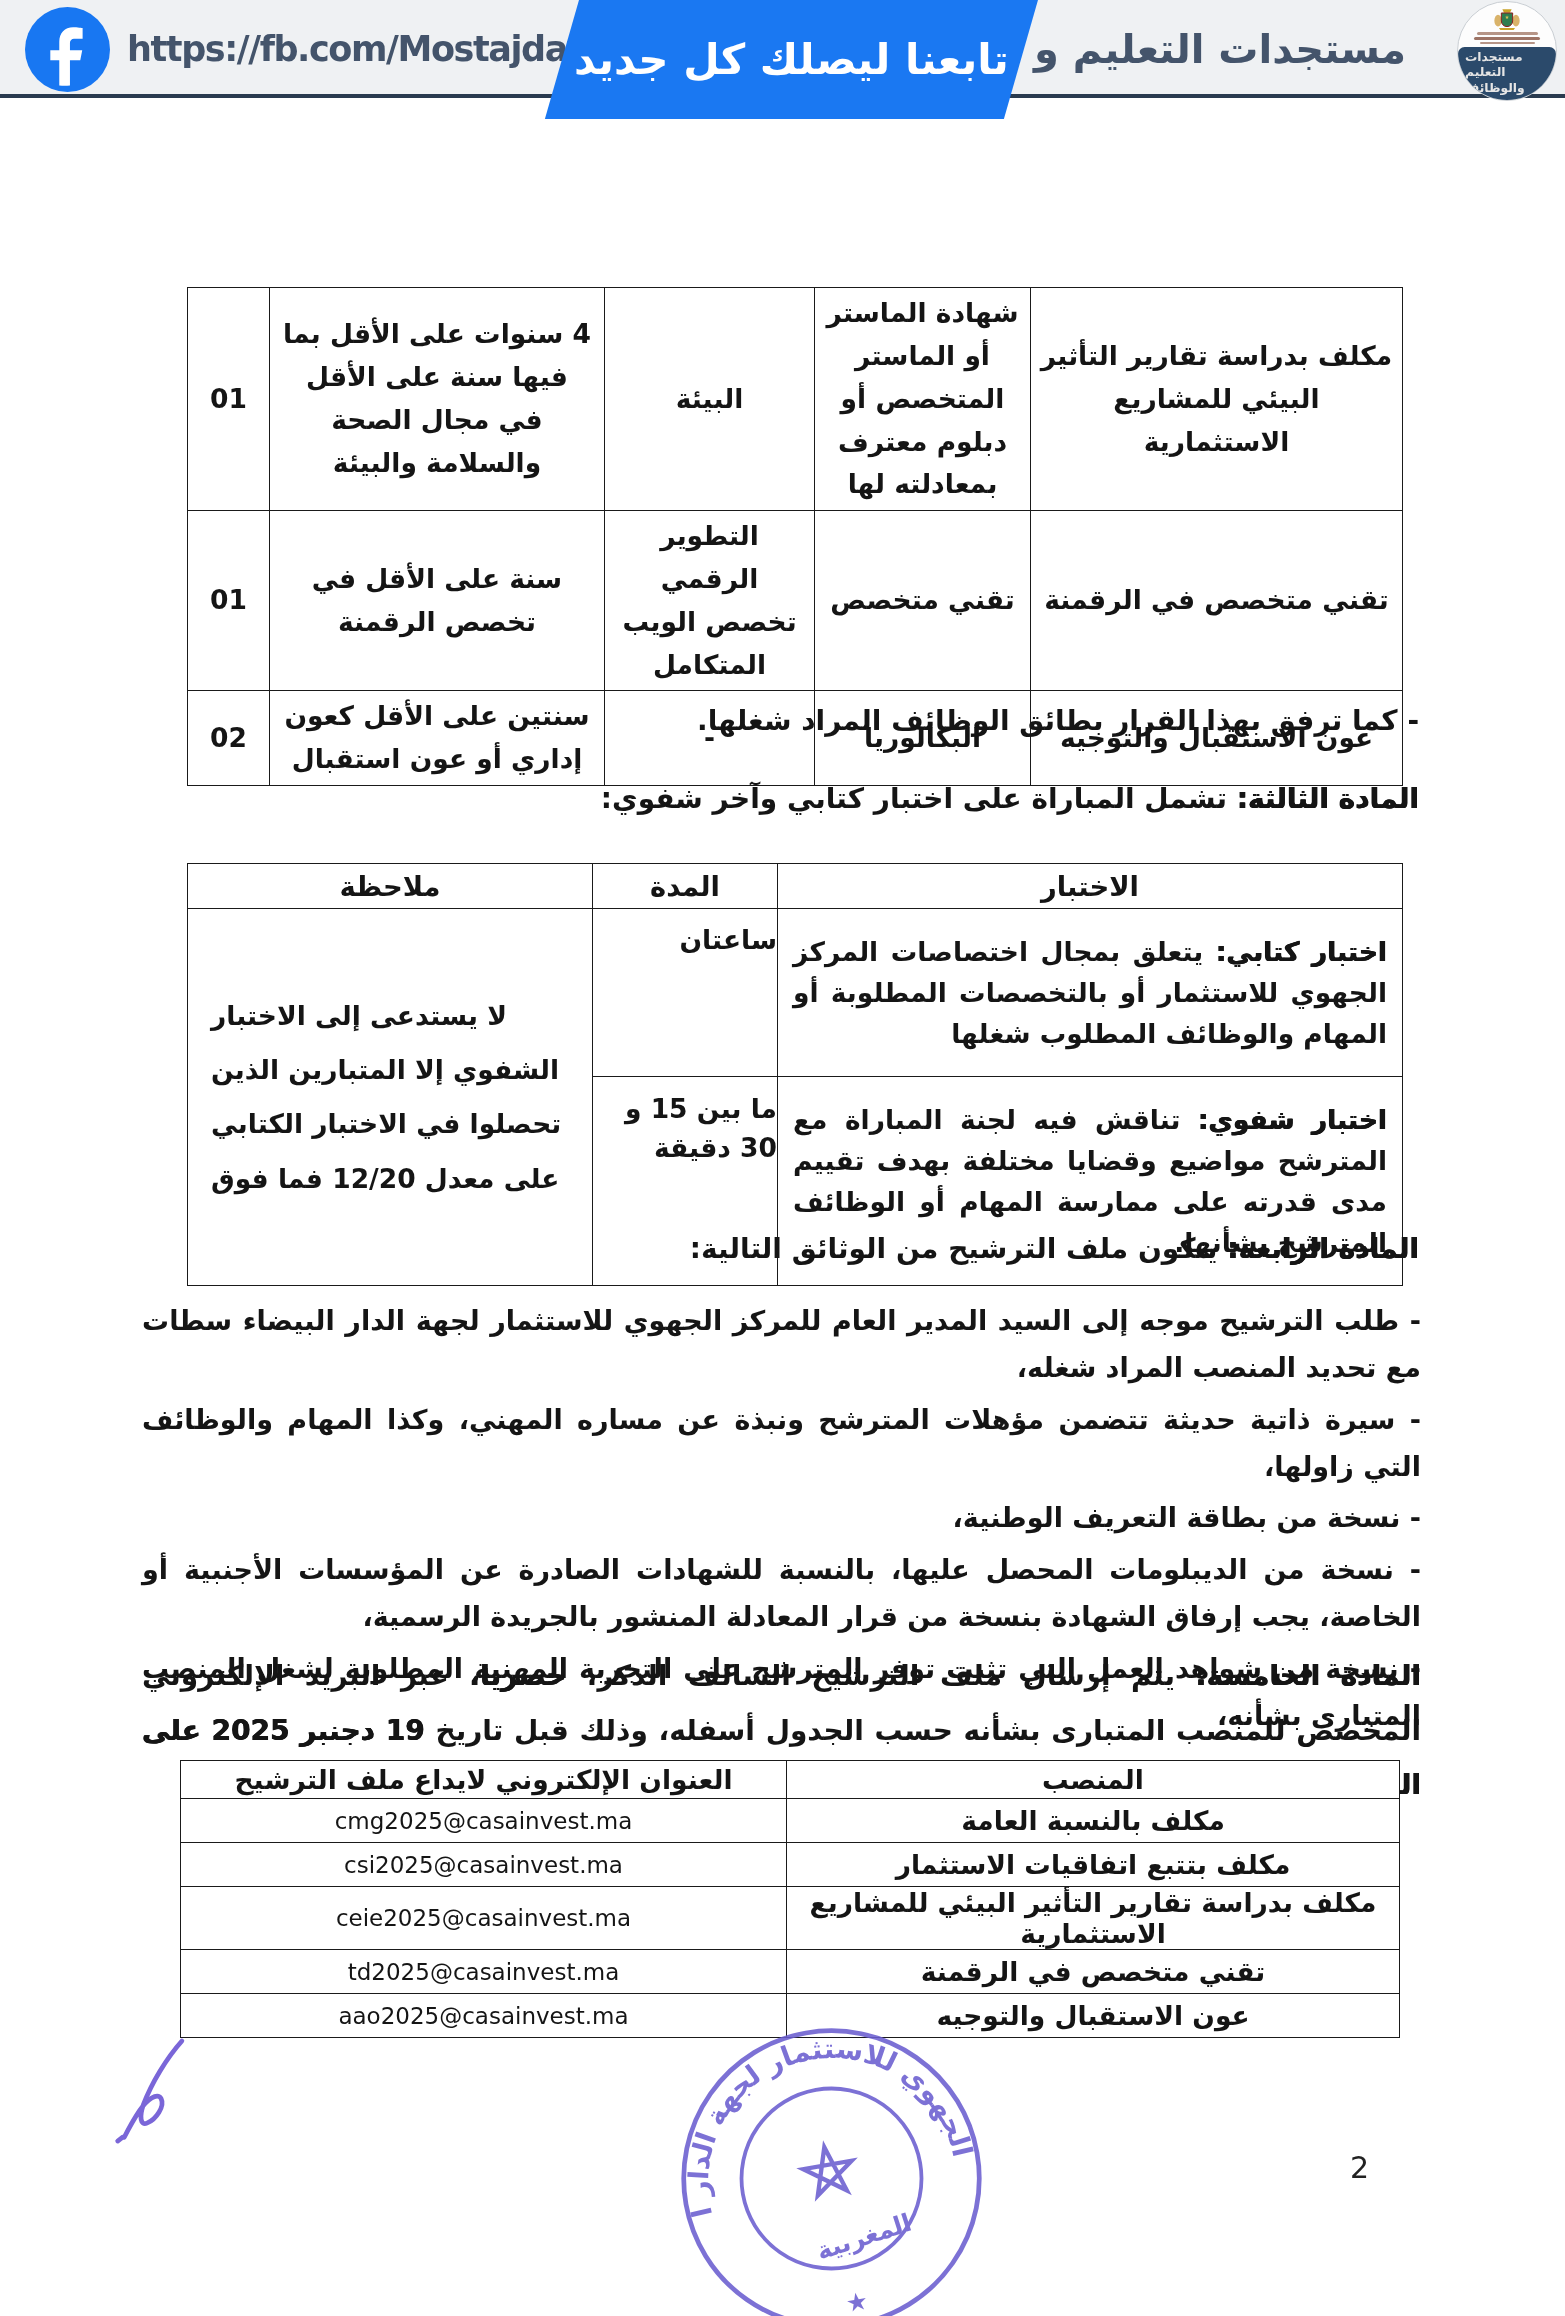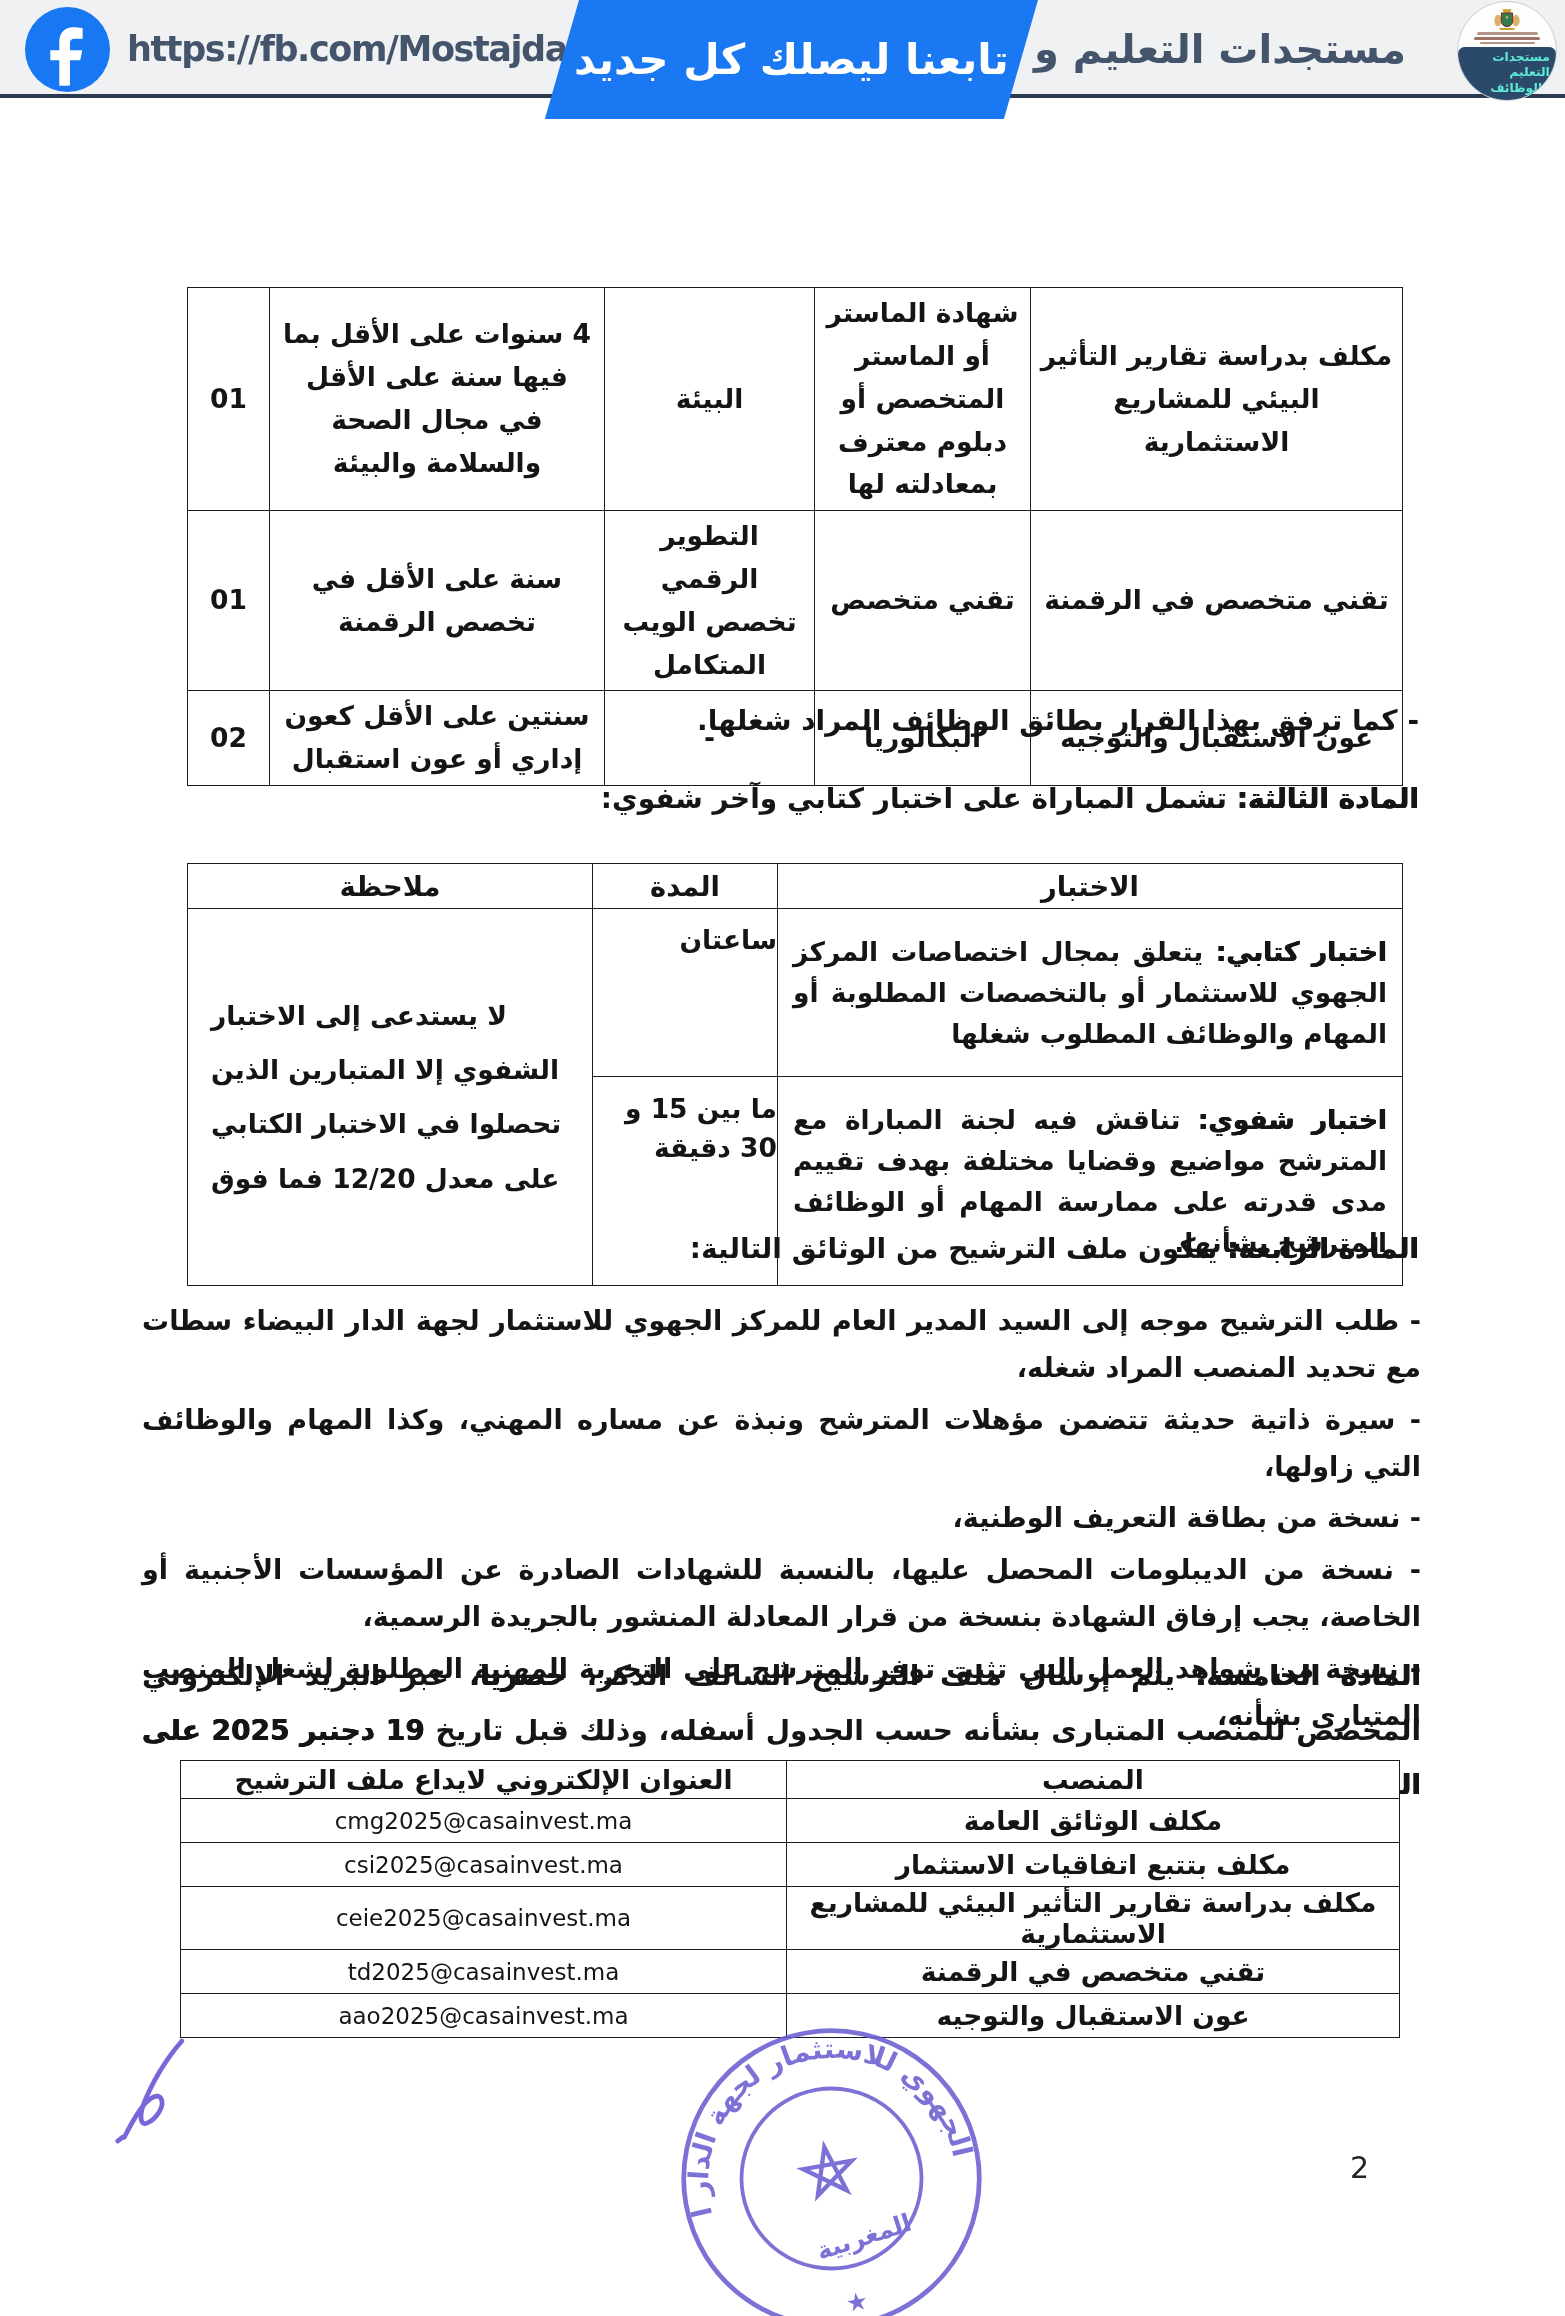--- a/index.html
+++ b/index.html
@@ -11,21 +11,21 @@
   .fb-circle { position:absolute; left:24.6px; top:6.6px; width:85px; height:85px; }
   .fb-url { position:absolute; left:127px; top:0; height:98px; line-height:98px; font-size:35px; font-weight:bold; color:#44546b; letter-spacing:-1.4px; white-space:nowrap; }
   .ribbon { position:absolute; left:579px; top:0; width:459px; height:119px; background:#1a78f2; transform:skewX(-16deg); transform-origin:0 0; z-index:4; }
   .ribbon-inner { position:absolute; inset:0; display:flex; align-items:center; justify-content:center; transform:skewX(16deg); }
   .ribbon-text { color:#ffffff; font-size:42px; font-weight:bold; direction:rtl; white-space:nowrap; }
   .site-title { position:absolute; right:159px; top:0; height:98px; line-height:98px; font-size:40px; font-weight:bold; color:#44546b; direction:rtl; white-space:nowrap; }
   .badge { position:absolute; right:7.6px; top:0.9px; width:100px; height:100px; background:#fdfdfd; border:0.9px solid #c9ced3; border-radius:50%; z-index:5; display:flex; flex-direction:column; align-items:center; overflow:hidden; }
   .badge-minibar { width:61px; height:3.8px; border-radius:1.9px; background:#a98272; margin-top:1.9px; opacity:.85; }
   .badge-minibar.m2 { width:66px; background:#8c5a4a; }
   .badge-minibar.m3 { width:55px; background:#a98272; }
-  .badge-box { margin-top:2.8px; background:#2b4a6b; color:#5eead4; font-size:12.3px; font-weight:bold; line-height:1.25; text-align:right; direction:rtl; border-radius:6.6px; padding:2.8px 6.6px 3.8px; }
+  .badge-box { margin-top:2.8px; background:#2b4a6b; color:#e5e5e5; font-size:12.3px; font-weight:bold; line-height:1.25; text-align:left; direction:rtl; border-radius:6.6px; padding:2.8px 6.6px 3.8px; }
 
   
   .ar { direction:rtl; font-weight:bold; }
   .rline { position:absolute; right:146px; font-size:28px; }
   .block { position:absolute; left:142px; width:1279px; text-align:justify; }
   .xbold { text-shadow:0.4px 0 0 currentColor, -0.4px 0 0 currentColor; }
 
   
   table { border-collapse:collapse; table-layout:fixed; background:#fff; }
   td, th { border:1.9px solid #1a1a1a; font-weight:bold; color:#151515; vertical-align:middle; }
@@ -176,21 +176,21 @@
     <colgroup>
         <col style="width:613px">
         <col style="width:606px">
       </colgroup>
     <tbody>
         <tr>
       <th>المنصب</th>
       <th>العنوان الإلكتروني لايداع ملف الترشيح</th>
     </tr>
     <tr>
-      <td>مكلف الوثائق العامة</td>
+      <td>مكلف بالنسبة العامة</td>
       <td class="email">cmg2025@casainvest.ma</td>
     </tr>
     <tr>
       <td>مكلف بتتبع اتفاقيات الاستثمار</td>
       <td class="email">csi2025@casainvest.ma</td>
     </tr>
     <tr>
       <td>مكلف بدراسة تقارير التأثير البيئي للمشاريع الاستثمارية</td>
       <td class="email">ceie2025@casainvest.ma</td>
     </tr>

